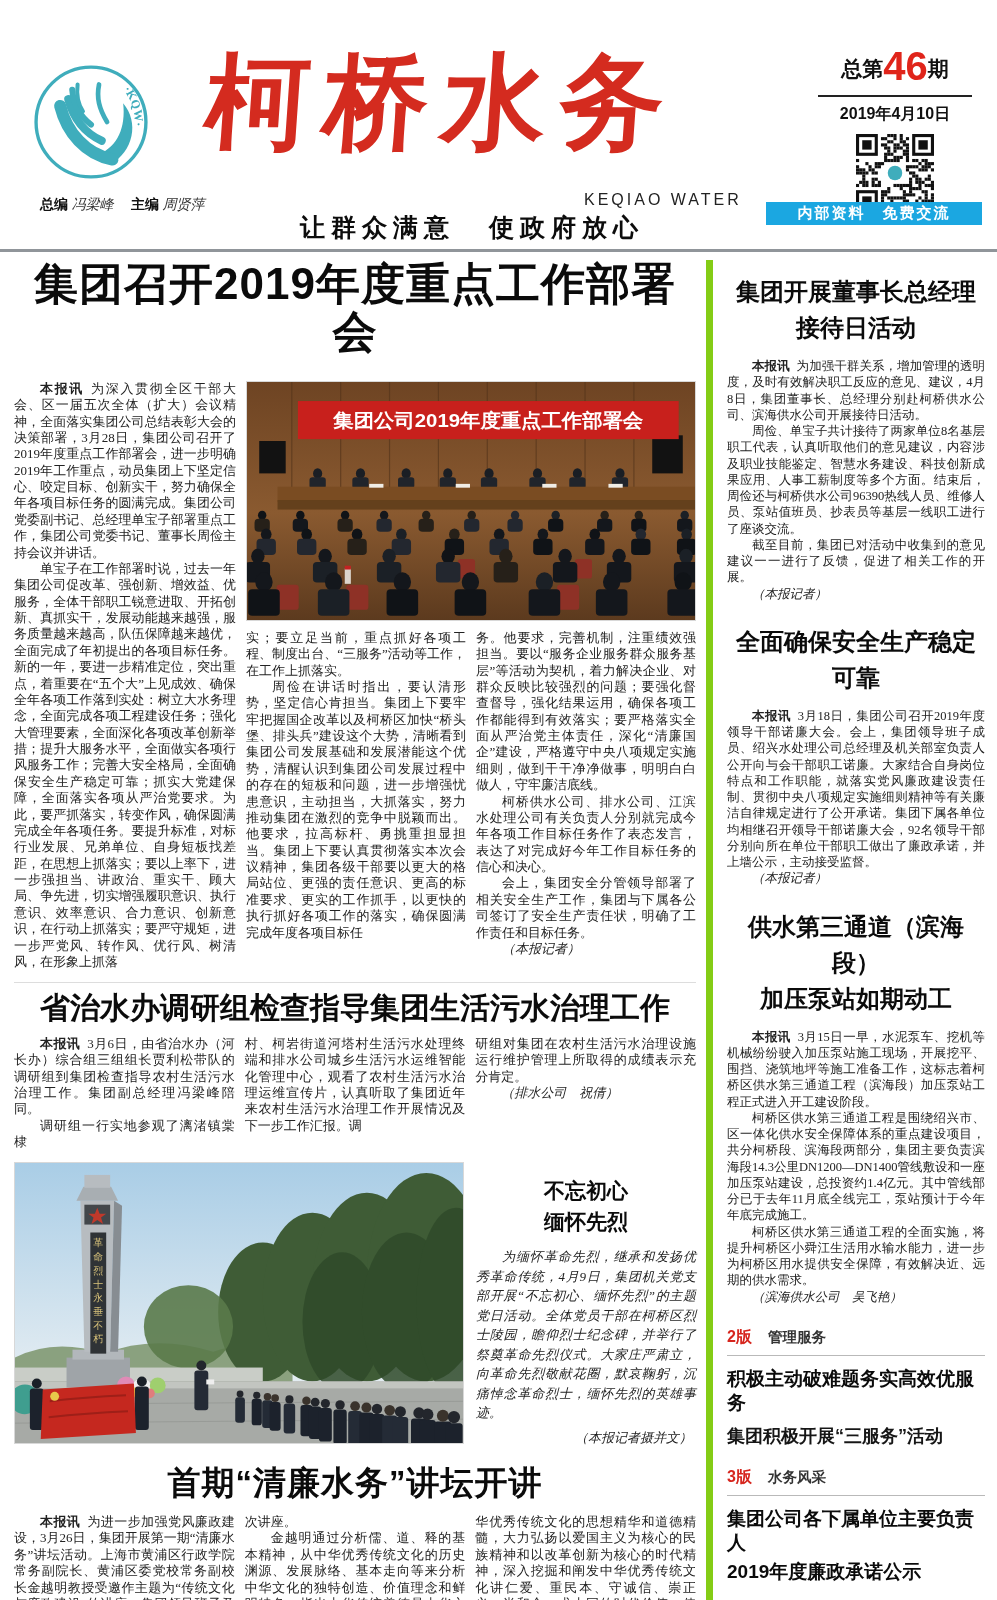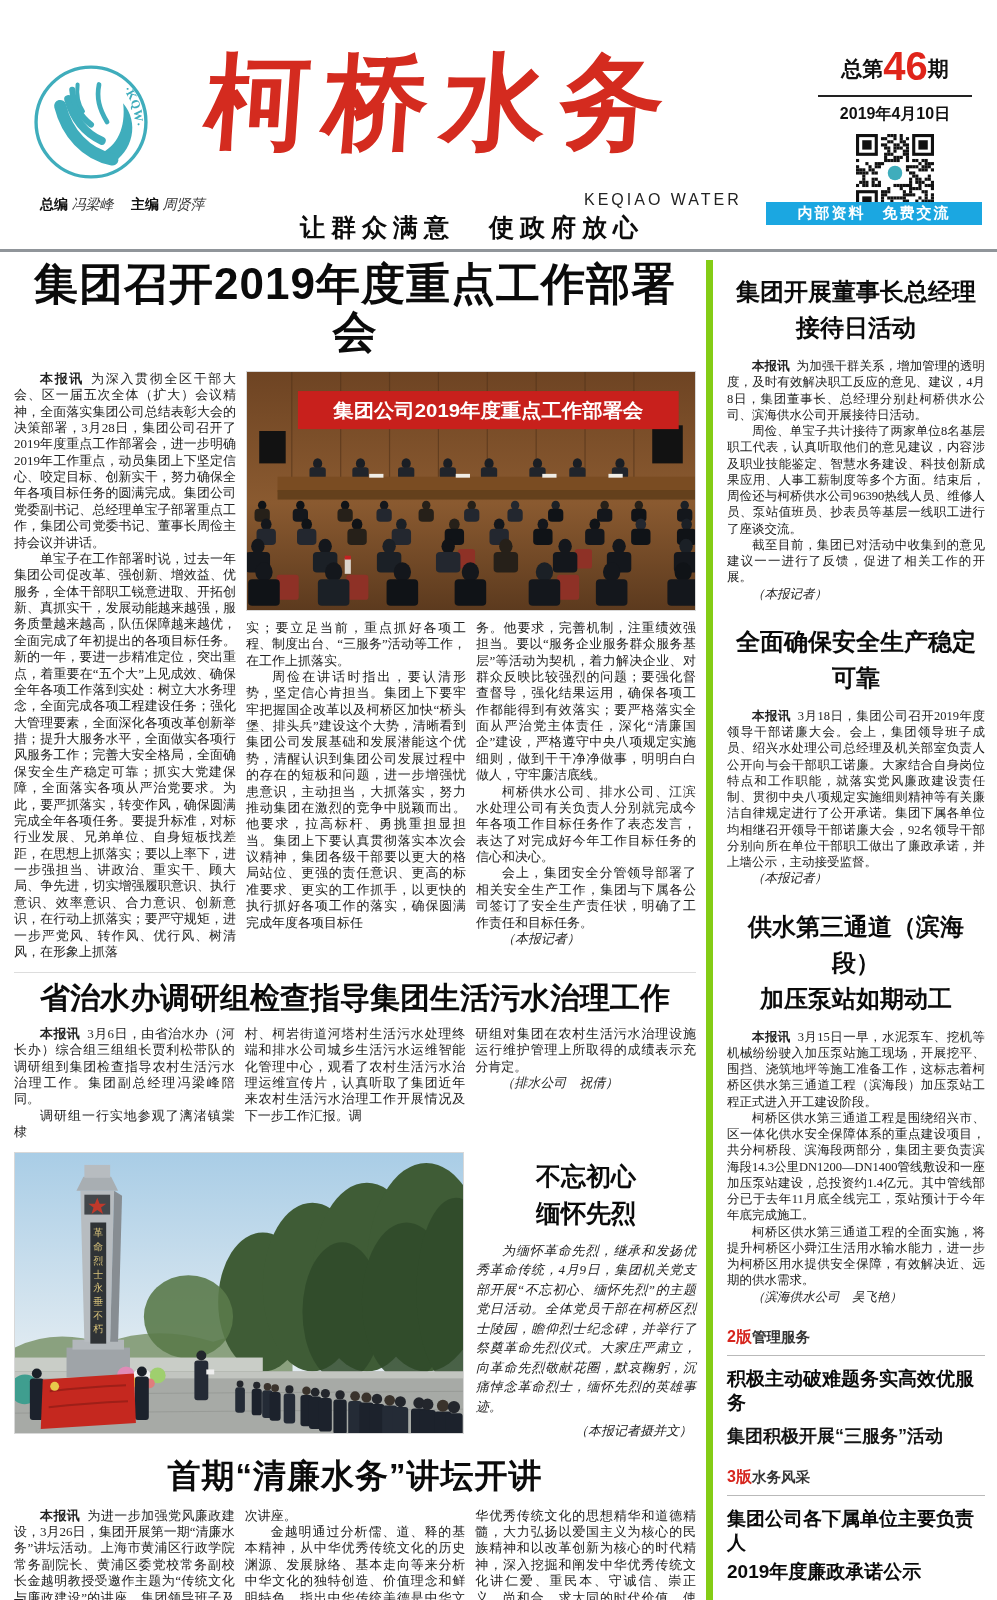--- a/index.html
+++ b/index.html
@@ -33,21 +33,21 @@
       display:flex;align-items:center;justify-content:center;}
   .head-rule{position:absolute;left:0;top:249px;width:997px;height:3px;background:#90959a;}
 
   
   #content{position:absolute;top:260px;left:14px;width:971px;height:1340px;display:flex;}
   .main{width:682px;flex:none;}
   .sb{flex:1;border-left:7px solid #84cc16;margin-left:10px;padding-left:14px;}
 
   
   .h1{font-size:44px;font-weight:900;text-align:center;letter-spacing:1px;color:#0b0b0b;
-      font-family:"Liberation Sans","DejaVu Sans",sans-serif;margin:0 0 14px;line-height:1.1;}
+      font-family:"Liberation Sans","DejaVu Sans",sans-serif;margin:0 0 24px;line-height:1.1;}
   .h2{font-size:30px;font-weight:900;text-align:center;color:#0b0b0b;
       font-family:"Liberation Sans",sans-serif;margin:8px 0 10px;line-height:1.15;}
   .h3{font-size:33px;font-weight:900;text-align:center;color:#0b0b0b;
       font-family:"Liberation Sans",sans-serif;margin:18px 0 13px;line-height:1.1;letter-spacing:1px;}
   .secrule{border:none;border-top:1px solid #ddd;margin:12px 0 0;}
 
   
   .body p{margin:0;text-indent:2em;text-align:justify;font-size:13px;line-height:1.26;color:#222;}
   .body p.noind{text-indent:0;}
   .lead-in{font-family:"Liberation Sans",sans-serif;font-weight:bold;margin-right:.55em;}
@@ -55,32 +55,32 @@
 
   
   .lead-grid{display:grid;grid-template-columns:222px 1fr;gap:10px;}
   .photo1{width:450px;height:240px;display:block;border:1px solid #d8d8d8;box-sizing:border-box;}
   .lead-sub{display:grid;grid-template-columns:1fr 1fr;gap:10px;margin-top:9px;}
   .cols3{display:grid;grid-template-columns:repeat(3,1fr);gap:10px;}
 
   
   .band{display:grid;grid-template-columns:450px 1fr;gap:12px;margin-top:12px;}
   .photo2{width:450px;height:282px;display:block;border:1px solid #d8d8d8;box-sizing:border-box;}
-  .cap-title{font-size:25px;font-weight:900;text-align:center;line-height:1.45;margin:6px 0 10px;
+  .cap-title{font-size:21px;font-weight:900;text-align:center;line-height:1.45;margin:14px 0 10px;
       font-family:"Liberation Sans",sans-serif;color:#0b0b0b;}
   .cap-text p{margin:0;text-indent:2em;text-align:justify;font-size:13px;line-height:1.5;font-style:italic;color:#222;}
   .cap-byline{text-align:right;font-size:13px;font-style:italic;margin-top:6px;padding-right:4px;}
 
   
   .sb-art{margin-bottom:22px;}
   .sb-title{font-size:24px;font-weight:900;text-align:center;line-height:1.5;margin:14px 0 12px;
       font-family:"Liberation Sans",sans-serif;color:#0b0b0b;}
   .sb .body p{font-size:12.5px;line-height:1.3;}
   .idx{margin-top:14px;}
-  .idx-head{display:flex;align-items:baseline;font-family:"Liberation Sans",sans-serif;}
+  .idx-head{display:flex;gap:16px;align-items:baseline;font-family:"Liberation Sans",sans-serif;}
   .idx-page{color:#d6251d;font-weight:bold;font-size:16px;}
   .idx-sec{font-weight:bold;font-size:14.5px;color:#333;text-align:right;}
   .idx-rule{border:none;border-top:1px solid #b9b9b9;margin:7px 0 11px;}
   .idx-l1{font-size:19px;font-weight:900;font-family:"Liberation Sans",sans-serif;margin:0 0 9px;color:#0b0b0b;line-height:1.3;}
   .idx-l2{font-size:18px;font-weight:600;font-family:"Liberation Sans",sans-serif;margin:0 0 18px;color:#161616;line-height:1.3;}
   .idx-l2.heavy{font-weight:900;font-size:19px;color:#0b0b0b;margin-bottom:4px;}
 </style>
 </head>
 <body>
 

